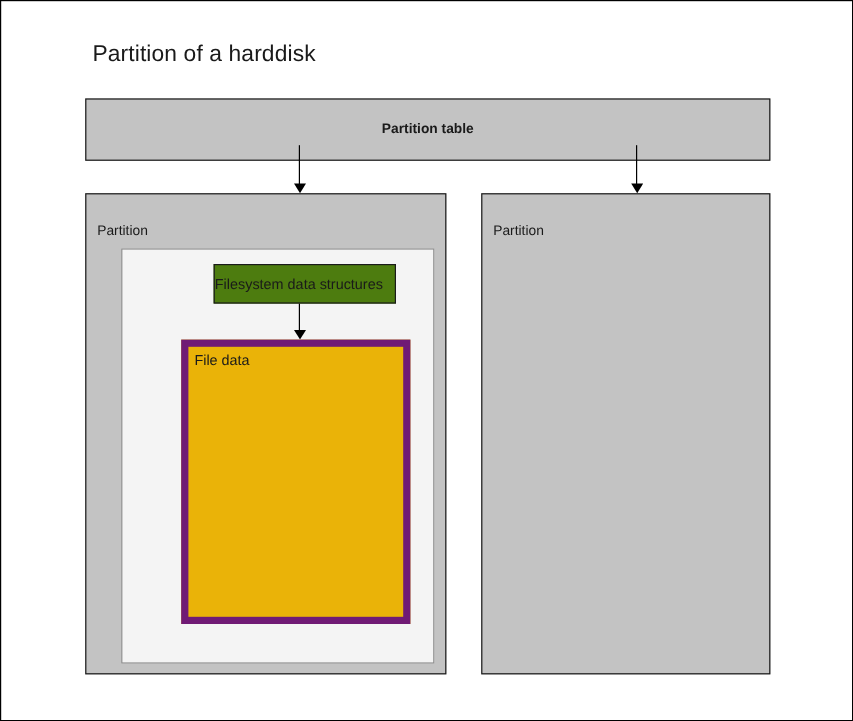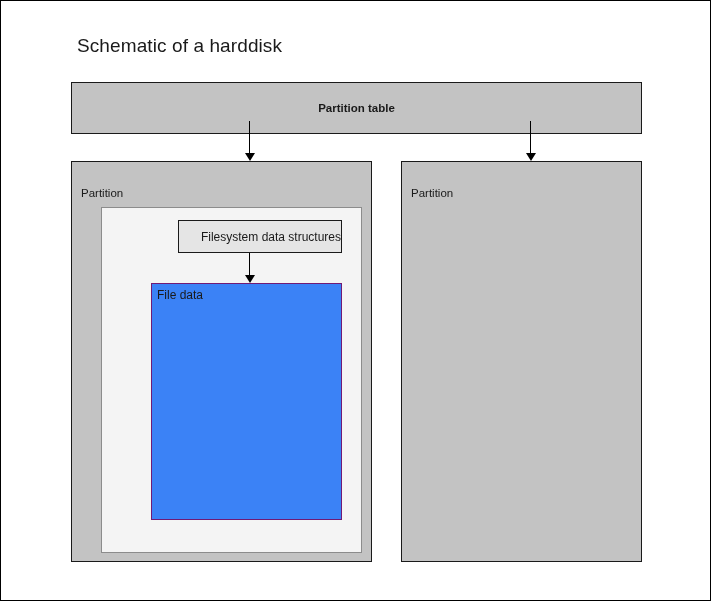--- a/index.html
+++ b/index.html
@@ -90,41 +90,41 @@
     top: 206px;
     width: 261px;
     height: 346px;
     background: #f4f4f4;
     border: 1px solid #8c8c8c;
   }
 
   .node-fs-structures {
     left: 177px;
     top: 219px;
-    width: 164px;
+    width: 152px;
     height: 33px;
-    background: #e5e5e5;
+    background: #4d7c0f;
     border: 1px solid #1a1a1a;
     display: flex;
     align-items: center;
-    justify-content: flex-end;
+    justify-content: flex-start;
   }
   .node-fs-structures .node-label {
     font-size: 12px;
     color: #1a1a1a;
     white-space: nowrap;
   }
 
   .node-file-data {
     left: 150px;
     top: 282px;
     width: 191px;
     height: 237px;
-    background: #3b82f6;
-    border: 1px solid #701a75;
+    background: #eab308;
+    border: 6px solid #701a75;
   }
   .node-file-data .node-label {
     position: absolute;
     left: 5px;
     top: 4px;
     font-size: 12px;
     color: #1a1a1a;
   }
 
   
@@ -172,21 +172,21 @@
     height: 30px;
   }
   .arrow-fs-to-file .shaft { height: 23px; }
   .arrow-fs-to-file .head  { top: 22px; }
 </style>
 </head>
 <body>
 
 <div id="page">
 
-  <div class="diagram-title">Schematic of a harddisk</div>
+  <div class="diagram-title">Partition of a harddisk</div>
 
   <div class="node node-partition-table">
     <span class="node-label">Partition table</span>
   </div>
 
   <div class="arrow arrow-pt-to-left">
     <div class="shaft"></div>
     <div class="head"></div>
   </div>
 

